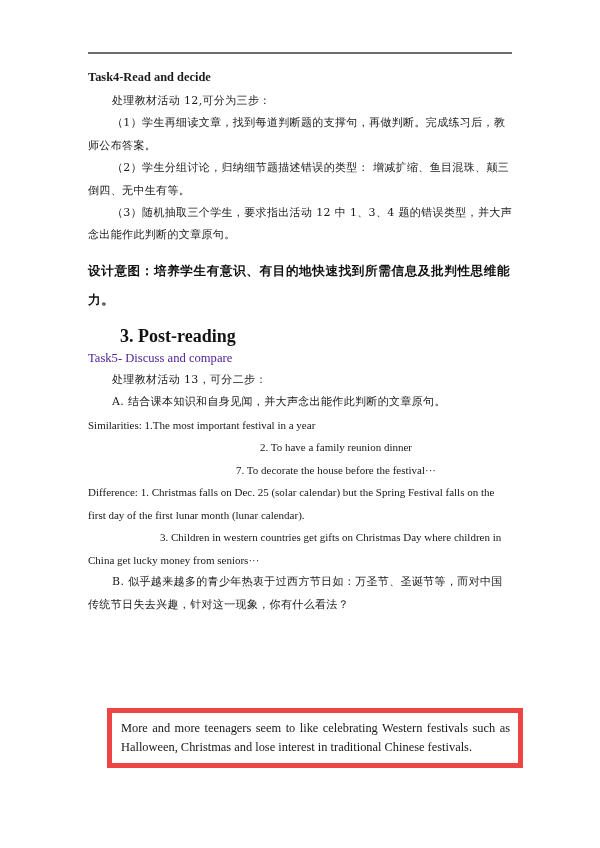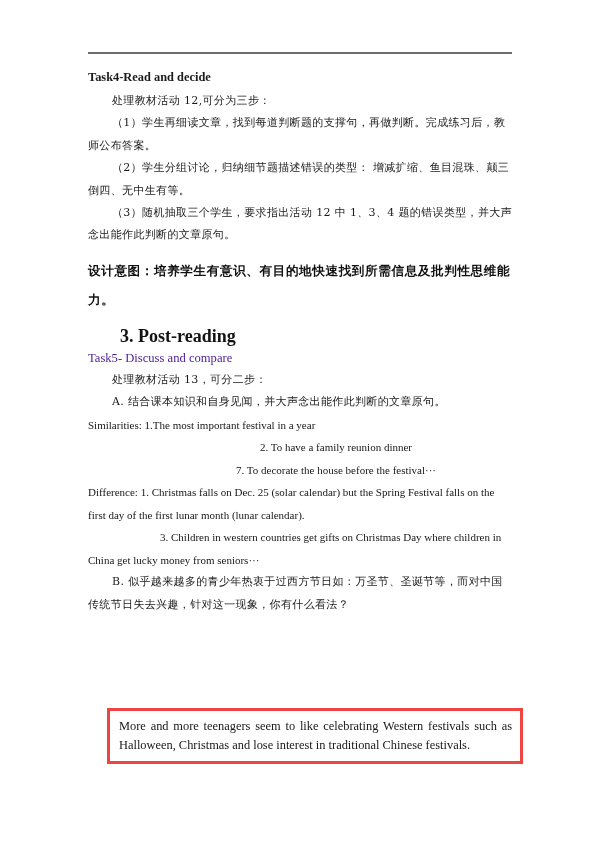--- a/index.html
+++ b/index.html
@@ -97,21 +97,21 @@
 
   .spacer-sm { height: 9px; }
 
   
   .answer-box {
     position: absolute;
     left: 107px;
     top: 708px;
     width: 416px;
     box-sizing: border-box;
-    border: 3px solid #ef4444;
+    border: 5px solid #ef4444;
     padding: 6px 8px 7px 9px;
   }
   .answer-box p {
     margin: 0;
     font-size: 12.4px;
     line-height: 18.6px;
     color: #171717;
     text-align: justify;
     text-justify: inter-word;
   }

